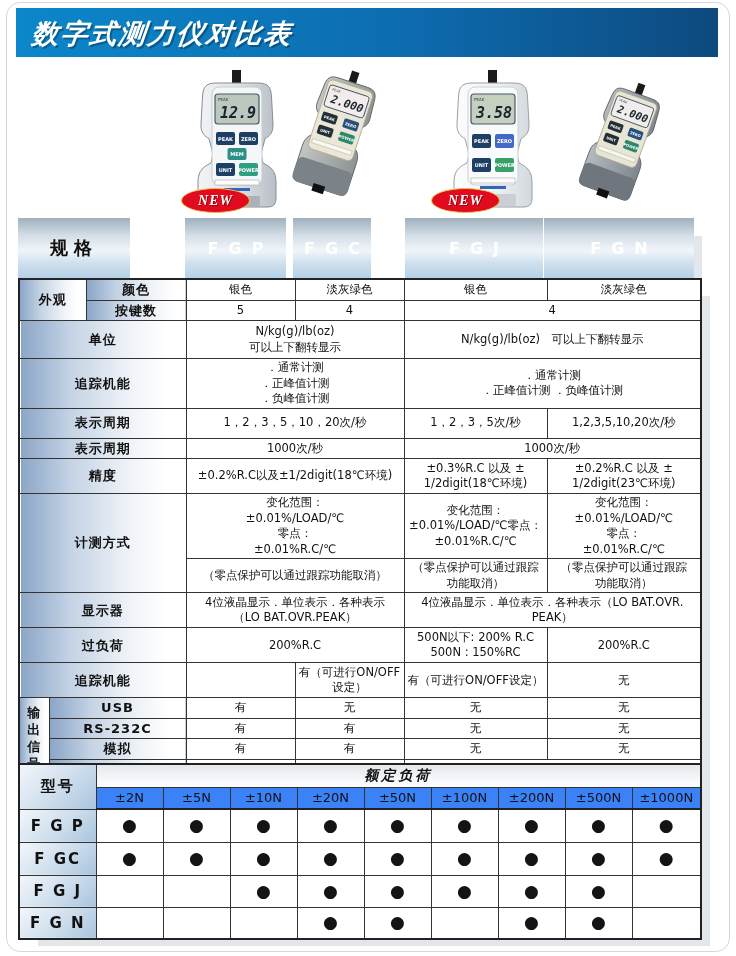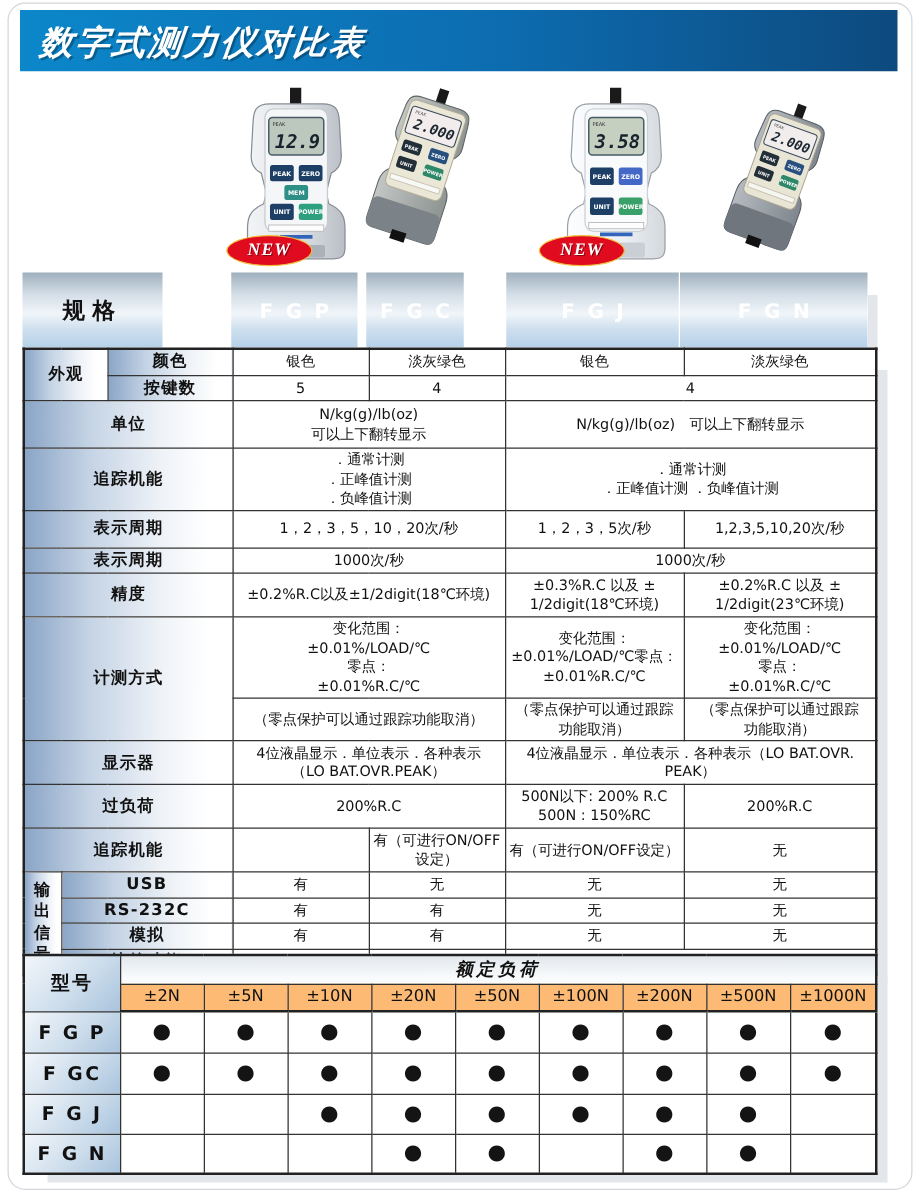--- a/index.html
+++ b/index.html
@@ -67,21 +67,21 @@
     border:2px solid #222;background:#fff;
     box-shadow:14px 12px 0 -6px #e3e6eb;
   }
   table.loads td{
     border:1px solid #333;text-align:center;vertical-align:middle;font-size:12.5px;
   }
   table.loads td.mcell{
     background:linear-gradient(135deg,#f2f6fa 0%,#cdddec 55%,#a9c4dd 100%);
     font-weight:bold;letter-spacing:2px;font-size:15px;
   }
-  table.loads td.loadhead{background:#fdba74;font-size:13px;}
+  table.loads td.loadhead{background:#3b82f6;font-size:13px;}
   table.loads td.bandhead{
     background:linear-gradient(180deg,#e3e8ed 0%,#f9fbfc 80%);
     font-weight:bold;font-size:14px;letter-spacing:3px;font-style:italic;
   }
   table.loads tr.hdr2 td{border-bottom:2px solid #222;}
   table.loads td.dot{font-size:17px;line-height:1;color:#141414;}
 </style>
 </head>
 <body>
 

